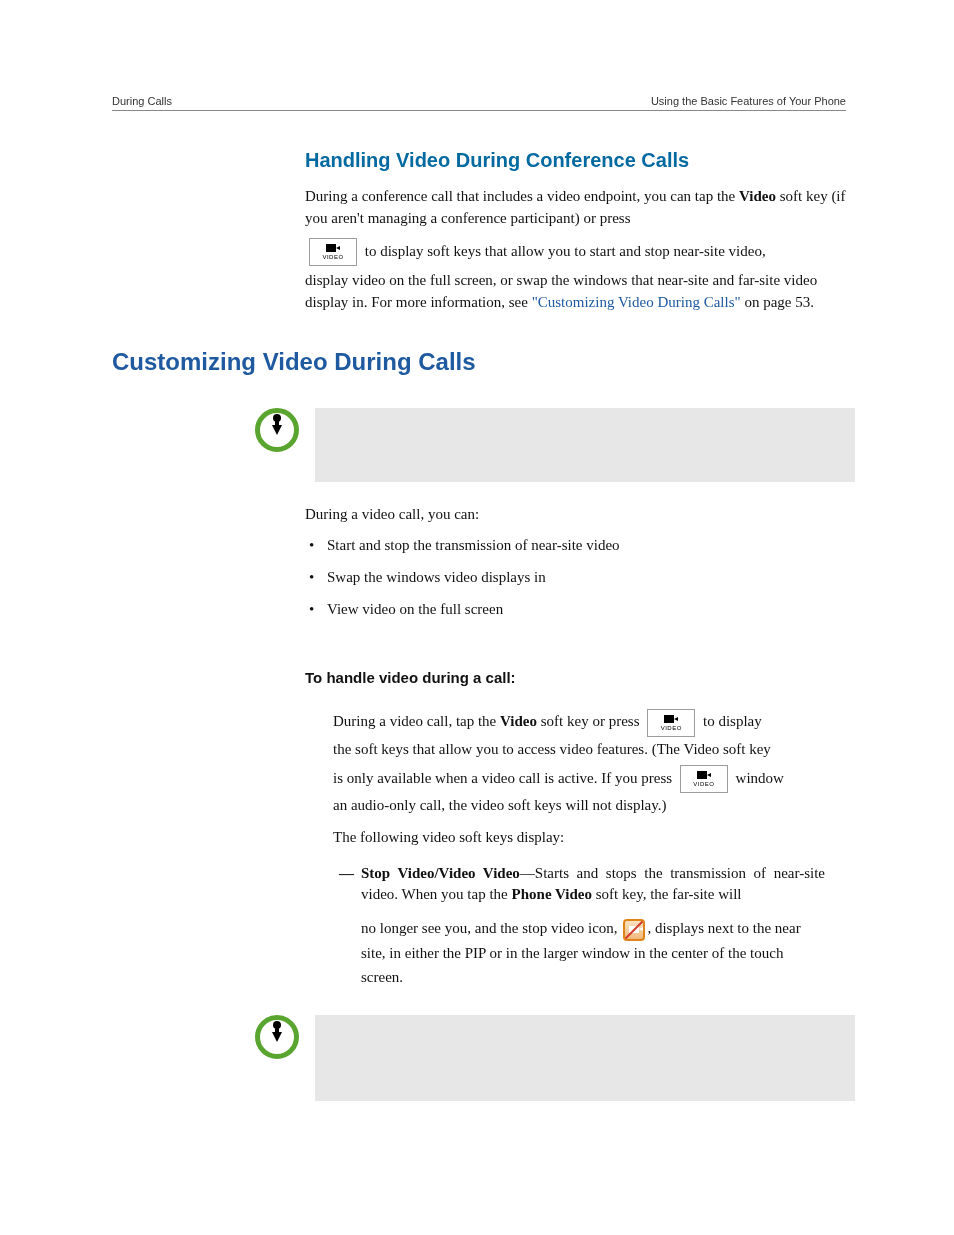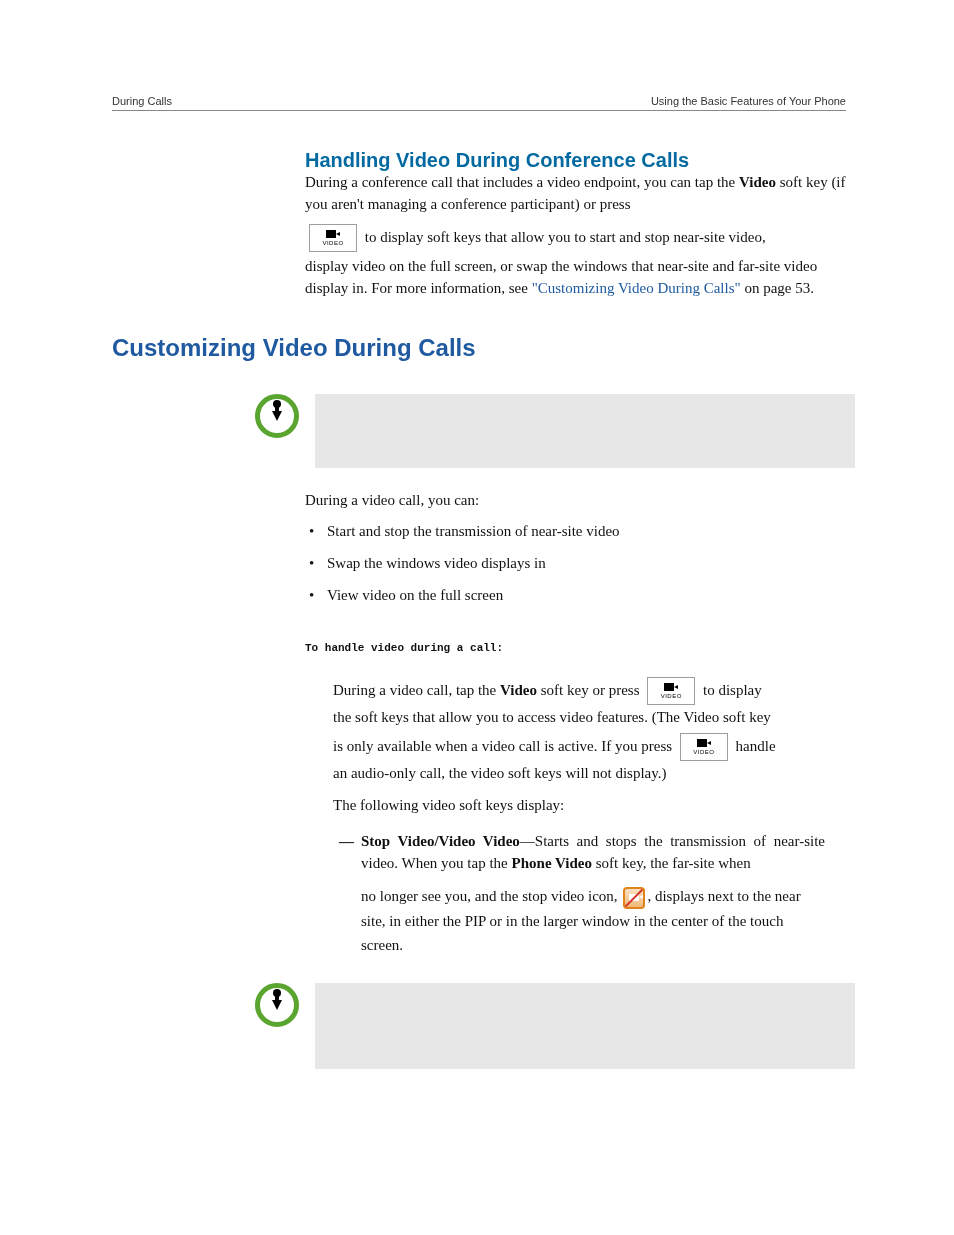--- a/index.html
+++ b/index.html
@@ -2,32 +2,32 @@
 <html><head>
 <meta charset="utf-8">
 <style>
   * { margin: 0; padding: 0; box-sizing: border-box; }
   html, body { width: 954px; height: 1235px; background: #fff; font-family: "Book Antiqua", Palatino, "Palatino Linotype", Georgia, serif; color: #000; }
   .page { position: relative; width: 954px; height: 883px; padding: 95px 108px 0 112px; }
   .hdr-row { display: flex; justify-content: space-between; font-family: "Segoe UI", Arial, sans-serif; font-size: 11px; color: #333; padding-bottom: 3px; border-bottom: 1px solid #888; }
   .section-h3 { font-family: "Segoe UI Semibold", "Segoe UI", Arial, sans-serif; font-weight: 600; font-size: 20px; color: #0369a1; margin-top: 38px; margin-left: 193px; }
   .section-h2 { font-family: "Segoe UI Semibold", "Segoe UI", Arial, sans-serif; font-weight: 600; font-size: 24px; color: #1f5aa1; margin-top: 34px; }
   .body-col { margin-left: 193px; width: 548px; font-size: 15px; line-height: 1.45; color: #111; }
-  .mt14 { }
+  .mt14 { margin-top: 14px; }
   .mt22 { margin-top: 22px; }
   .link { color: #1f5aa1; }
   .video-key { display: inline-block; border: 1px solid #9d9d9d; background: #fff; width: 48px; height: 28px; vertical-align: middle; position: relative; margin: 0 4px; }
   .video-key .cam { position: absolute; top: 5px; left: 50%; transform: translateX(-50%); width: 14px; height: 8px; }
   .video-key .cambody { position: absolute; left: 0; top: 0; width: 10px; height: 8px; background: #000; }
   .video-key .camlens { position: absolute; right: 0; top: 2px; width: 0; height: 0; border-top: 2px solid transparent; border-bottom: 2px solid transparent; border-right: 4px solid #000; }
   .video-key .lbl { position: absolute; bottom: 2px; left: 0; right: 0; text-align: center; font-family: Arial, sans-serif; font-size: 6px; letter-spacing: 0.5px; color: #000; }
   .list { margin-top: 8px; padding-left: 22px; }
   .list li { margin-top: 10px; position: relative; list-style: none; }
   .list li::before { content: "•"; position: absolute; left: -18px; top: 0; }
-  .sub-h { font-family: Liberation Mono, monospace; font-weight: 600; font-size: 11px; margin-top: 34px; }
+  .sub-h { font-family: Liberation Sans, sans-serif; font-weight: 600; font-size: 15px; margin-top: 46px; }
   .callout-wrap { display: flex; align-items: flex-start; margin-top: 32px; margin-left: 143px; width: 600px; }
   .callout-icon { flex: 0 0 44px; margin-right: 16px; }
   .ring { width: 44px; height: 44px; border: 5px solid #5aa52f; border-radius: 50%; display: flex; align-items: center; justify-content: center; }
   .arrowdown { width: 0; height: 0; border-left: 5px solid transparent; border-right: 5px solid transparent; border-top: 10px solid #000; position: relative; }
   .arrowdown::before { content: ""; position: absolute; top: -18px; left: -2px; width: 4px; height: 10px; background: #000; }
   .arrowdown::after { content: ""; position: absolute; top: -21px; left: -4px; width: 8px; height: 8px; background: #000; border-radius: 50%; }
   .callout-box { flex: 1; background: #e7e7e7; min-height: 74px; }
   .dash-item { position: relative; padding-left: 28px; margin-top: 14px; }
   .dash-item .dash { position: absolute; left: 6px; top: 0; font-weight: bold; }
   .stop-icon { display: inline-flex; width: 22px; height: 22px; border: 2px solid #e0841a; border-radius: 4px; background: linear-gradient(#fbe2c2, #f0b97b); align-items: center; justify-content: center; vertical-align: middle; margin: 0 2px; position: relative; }
@@ -103,31 +103,31 @@
   <div class="body-col" style="margin-top:2px; padding-left:28px; width:520px;">the soft keys that allow you to access video features. (The Video soft key </div>
 
   <div class="body-col inline-flow" style="margin-top:2px; padding-left:28px; width:520px;">
     <span>is only available when a video call is active. If you press </span>
     <span class="video-key">
       <span class="cam">
           <span class="cambody"></span>
           <span class="camlens"></span>
         </span>
       <span class="lbl">VIDEO</span>
-    </span><span> handle </span>
+    </span><span> window </span>
   </div>
 
   <div class="body-col" style="margin-top:2px; padding-left:28px; width:520px;">an audio-only call, the video soft keys will not display.)</div>
 
   <div class="body-col" style="margin-top:10px; padding-left:28px; width:520px;">The following video soft keys display:</div>
 
   <div class="body-col" style="padding-left:28px; width:520px;">
     <div class="dash-item just">
       <span class="dash">—</span>
-      <b>Stop Video/Video Video</b><span>—Starts and stops the transmission of near-site video. When you tap the </span><b>Phone Video</b><span> soft key, the far-site when </span>
+      <b>Stop Video/Video Video</b><span>—Starts and stops the transmission of near-site video. When you tap the </span><b>Phone Video</b><span> soft key, the far-site will </span>
       <div style="margin-top:10px; line-height:1.6; text-align:left;">
         <span>no longer see you, and the stop video icon, </span><span class="stop-icon">
             <span class="cam2"></span>
             <span class="slash"></span>
           </span><span>, displays next to the near site, in either the PIP or in the larger window in the center of the touch screen.</span>
       </div>
     </div>
   </div>
 
   <div class="callout-wrap" style="margin-top:26px;">

